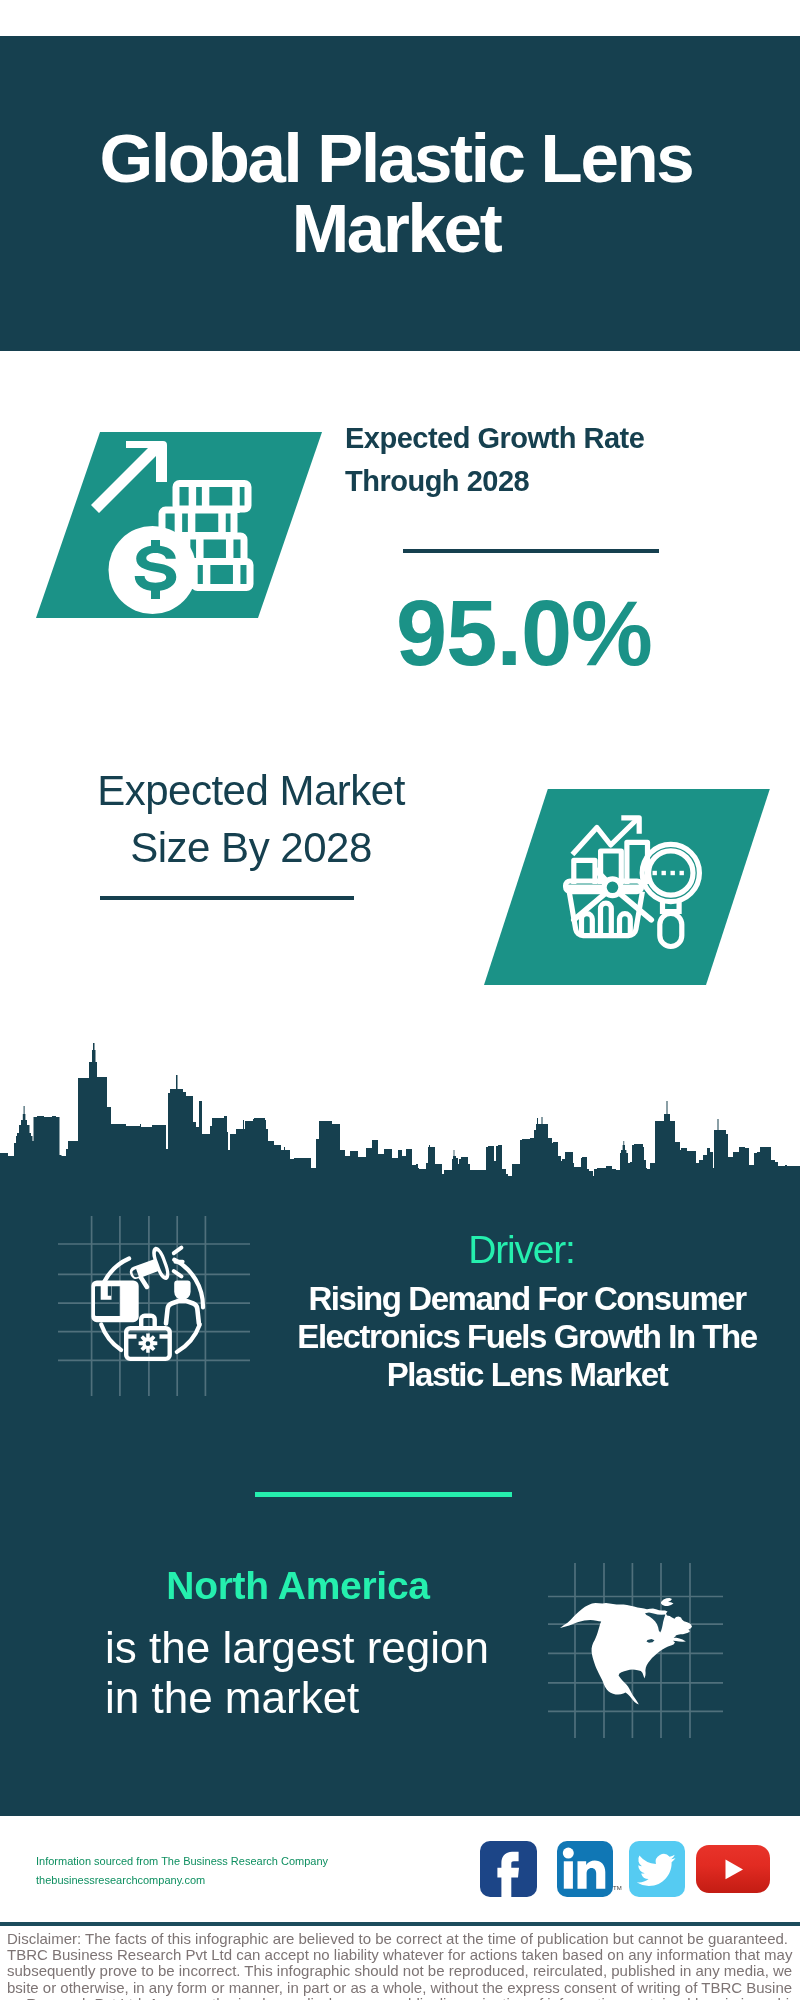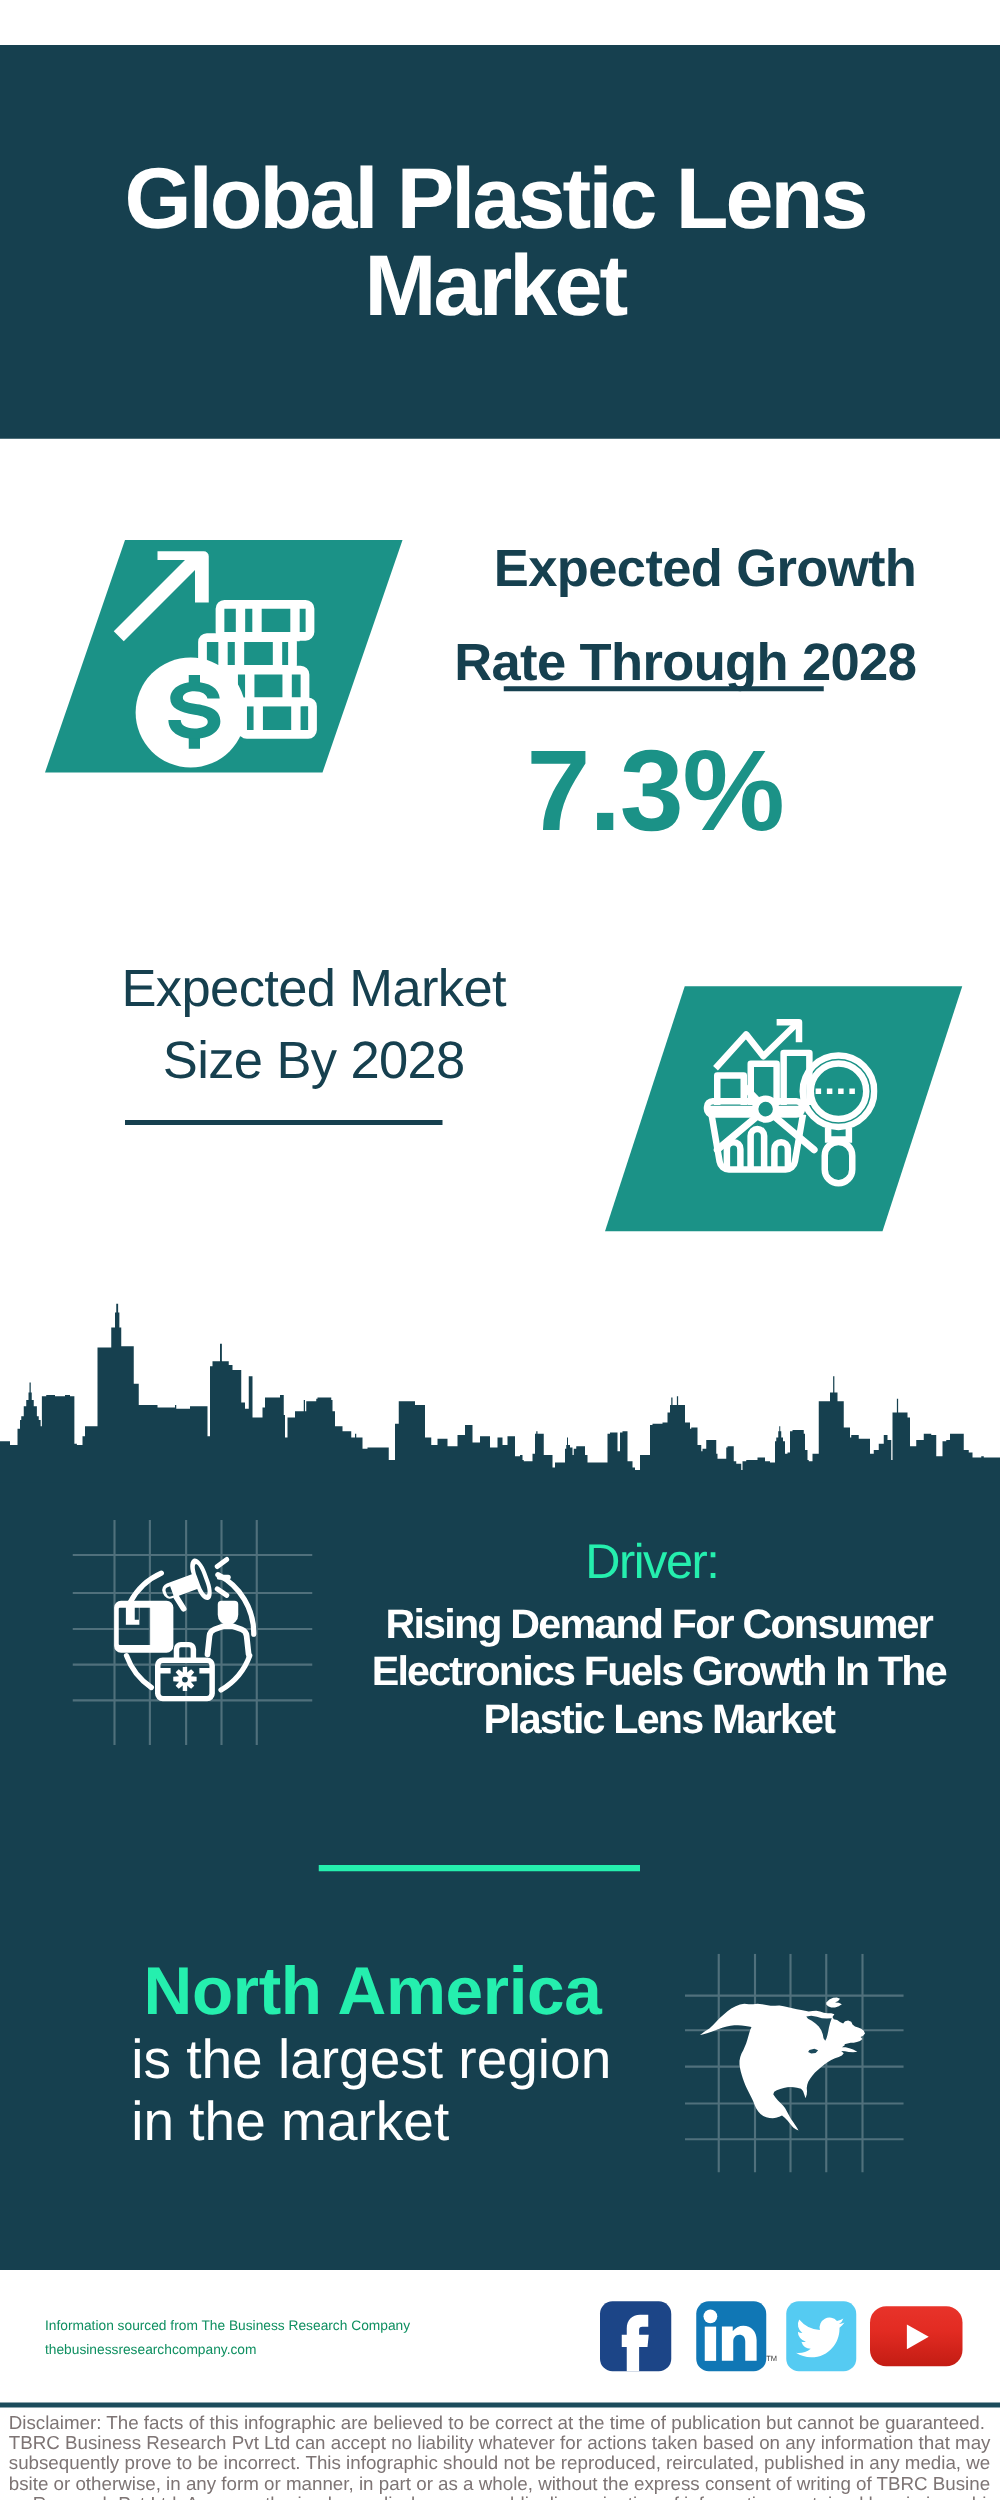--- a/index.html
+++ b/index.html
@@ -11,22 +11,22 @@
   .header { position:absolute; left:0; top:0; width:800px; height:315px; background:#16404f; }
   .header-title { position:absolute; left:86px; top:88px; width:620px; text-align:center; color:#ffffff;
      font-size:69px; font-weight:bold; line-height:70px; letter-spacing:-2.3px; }
 
   
   .para { position:absolute; background:#1b9287; }
   .para1 { left:36px; top:396px; width:222px; height:186px;
            transform: skewX(-18.99deg); transform-origin: bottom left; }
   .icon1 { position:absolute; left:90px; top:398px; width:176px; height:190px; }
 
-  .s1-title { position:absolute; left:345px; top:381px; width:388px; text-align:right;
-      color:#16404f; font-size:42px; font-weight:bold; line-height:75px; letter-spacing:-0.5px; }
+  .s1-title { position:absolute; left:345px; top:381px; width:388px; text-align:left;
+      color:#16404f; font-size:29px; font-weight:bold; line-height:43px; letter-spacing:-0.5px; }
   .rule { position:absolute; background:#16404f; height:4px; }
   .rule1 { left:403px; top:513px; width:256px; }
   .s1-value { position:absolute; left:314px; top:551px; width:420px; text-align:center;
       color:#1b9287; font-size:92px; font-weight:bold; letter-spacing:-1px; line-height:1; }
 
   
   .para2 { left:484px; top:752.5px; width:222px; height:196px;
            transform: skewX(-18.03deg); transform-origin: bottom left; }
   .icon2 { position:absolute; left:560px; top:774px; width:142px; height:144px; }
 
@@ -43,21 +43,21 @@
   
   .icon3 { position:absolute; left:58px; top:1180px; width:192px; height:180px; }
   .driver-label { position:absolute; left:283px; top:1194px; width:477px; text-align:center;
       color:#25efae; font-size:39px; font-weight:normal; letter-spacing:-1.2px; line-height:1; }
   .driver-text { position:absolute; left:271px; top:1244px; width:512px; text-align:center;
       color:#ffffff; font-size:33px; font-weight:bold; line-height:37.8px; letter-spacing:-1.45px; }
   .rule3 { position:absolute; left:255px; top:1456px; width:257px; height:5px; background:#25efae; }
 
   
   .region-name { position:absolute; left:58px; top:1530px; width:480px; text-align:center;
-      color:#25efae; font-size:54px; font-weight:bold; letter-spacing:-0.3px; line-height:1; }
+      color:#25efae; font-size:39px; font-weight:bold; letter-spacing:-0.3px; line-height:1; }
   .region-text { position:absolute; left:105px; top:1587px; width:392px; text-align:left;
       color:#ffffff; font-size:44px; font-weight:normal; line-height:50px; letter-spacing:0px; }
   .icon4 { position:absolute; left:548px; top:1527px; width:175px; height:175px; }
 
   
   .footer { position:absolute; left:0; top:1780px; width:800px; height:106px; background:#ffffff; }
   .foot-rule-top { position:absolute; left:0; top:1780px; width:800px; height:0px; background:#16404f; }
   .src-text { position:absolute; left:36px; top:1816px; width:460px; color:#0e8f60;
       font-size:11px; line-height:18.7px; }
   .social { position:absolute; top:1804.5px; width:56.5px; height:56.5px; border-radius:10px; }
@@ -112,21 +112,21 @@
       <circle cx="152.5" cy="534" r="44" fill="#ffffff"></circle>
       <g fill="#1b9287">
         <rect x="151" y="504" width="9" height="10"></rect>
         <rect x="151" y="553" width="9" height="10"></rect>
         <path d="M155.5 509.5 c-11.8 0 -19.3 5.7 -19.3 13.1 c0 8 7.4 11.3 19.3 13.2 c7.5 1.2 10.7 2.5 10.7 5.7 c0 3.4 -5 5.2 -10.7 5.2 c-6.8 0 -10.9 -2.6 -10.9 -6.7 h-9.9 c0 9.1 8.3 15 20.8 15 c12.4 0 20.8 -5.8 20.8 -14 c0 -9 -8.3 -12.4 -20.8 -14 c-6.8 -1 -9.2 -2.4 -9.2 -5 c0 -2.9 4.1 -5 9.2 -5 c5.8 0 10 2.5 10.4 5.8 h9.9 c-0.5 -8.3 -8.3 -13.3 -20.3 -13.3 z"></path>
       </g>
     </svg>
   </div>
   <div class="s1-title">Expected Growth Rate Through 2028</div>
   <div class="rule rule1"></div>
-  <div class="s1-value">7.3%</div>
+  <div class="s1-value">95.0%</div>
 
   <div class="para para2"></div>
   <div class="icon2">
     <svg viewBox="560 774 142 144" width="142" height="144" aria-hidden="true">
       <g fill="none" stroke="#ffffff" stroke-width="5.2" stroke-linejoin="round" stroke-linecap="butt">
 
         <polyline points="572.4,818.6 596.9,791.5 610.7,809 637.3,783"></polyline>
         <polyline points="621.3,781.8 639.2,781.8 639.2,797.8"></polyline>
 
         <path d="M573.8 848 v-23.6 h21.2 v23.6"></path>

